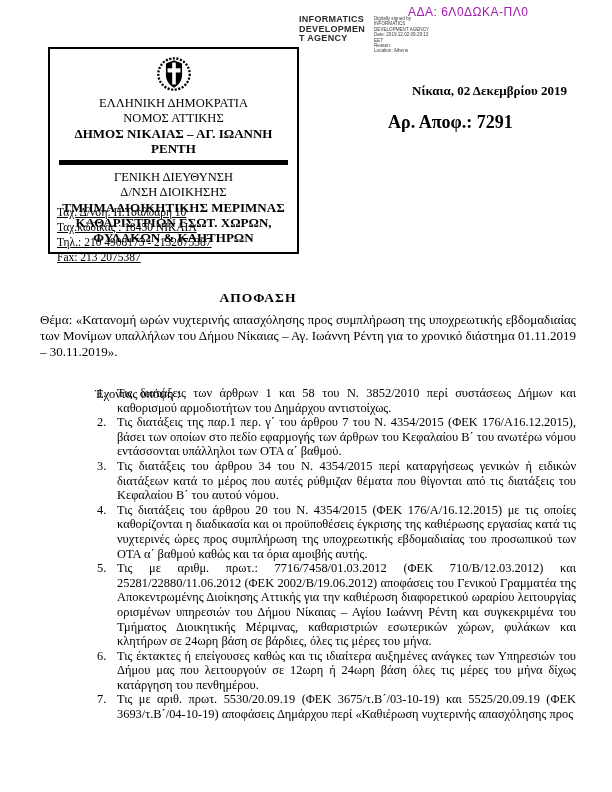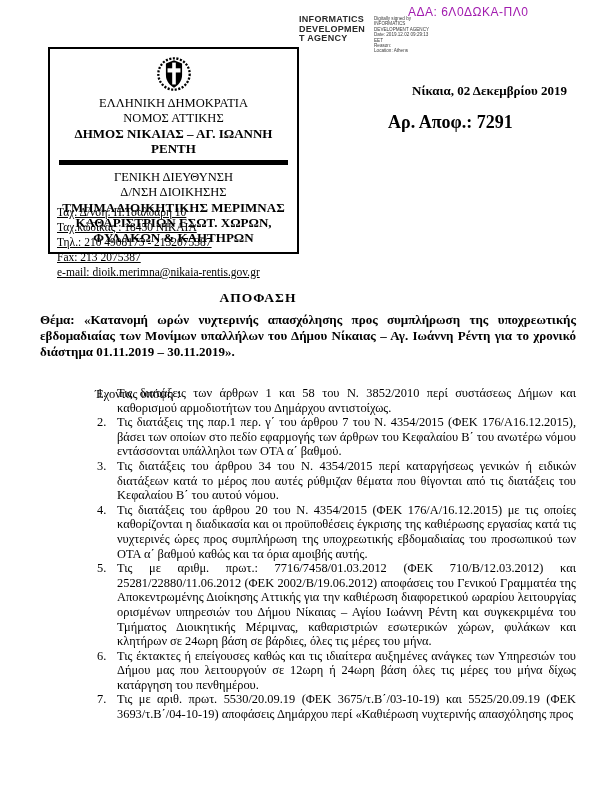--- a/index.html
+++ b/index.html
@@ -41,21 +41,21 @@
   
   .contact { position:absolute; left:57px; top:205px; font-size:11.5px; line-height:14.9px;text-decoration:underline; }
   
   .dec-title {
     position:absolute; left:0; top:290px; width:516px; text-align:center;
     font-weight:bold; font-size:13.5px; letter-spacing:1px;
   }
   
   .subject {
     position:absolute; left:40px; top:312px; width:536px;
-    font-weight:bold; font-size:13px; line-height:16.2px; text-align:justify;
+    font-weight:normal; font-size:13px; line-height:16.2px; text-align:justify;
   }
   
   .having { position:absolute; left:95px; top:371px; font-size:12.5px;margin-top:16px; }
   .list { position:absolute; left:95px; top:386px; width:481px; }
   .item {
     position:relative; padding-left:22px;
     font-size:12.4px; line-height:14.6px; text-align:justify;
   }
   .item .num { position:absolute; left:2px; top:0; }
 </style>
@@ -102,21 +102,20 @@
   </div>
 
   <div class="meta-date">Νίκαια,  02 Δεκεμβρίου  2019</div>
   <div class="meta-prot">Αρ. Αποφ.: 7291</div>
 
   <div class="contact">
     <div>Ταχ. Δ/νση: Π.Τσαλδάρη 10</div>
     <div>Ταχ.κώδικας : 18450 ΝΙΚΑΙΑ</div>
     <div>Τηλ.: 210 4908175 - 2132075387</div>
     <div>Fax: 213 2075387</div>
-    <div>e-mail: dioik.merimna@nikaia-rentis.gov.gr</div>
   </div>
 
   <div class="dec-title">ΑΠΟΦΑΣΗ</div>
 
   <div class="subject">Θέμα: «Κατανομή ωρών νυχτερινής απασχόλησης προς συμπλήρωση της υποχρεωτικής εβδομαδιαίας των Μονίμων υπαλλήλων του Δήμου Νίκαιας – Αγ. Ιωάννη Ρέντη για το χρονικό διάστημα 01.11.2019 – 30.11.2019».</div>
 
   <div class="having">Έχοντας υπόψη :</div>
 
   <div class="list">
     <div class="item">

